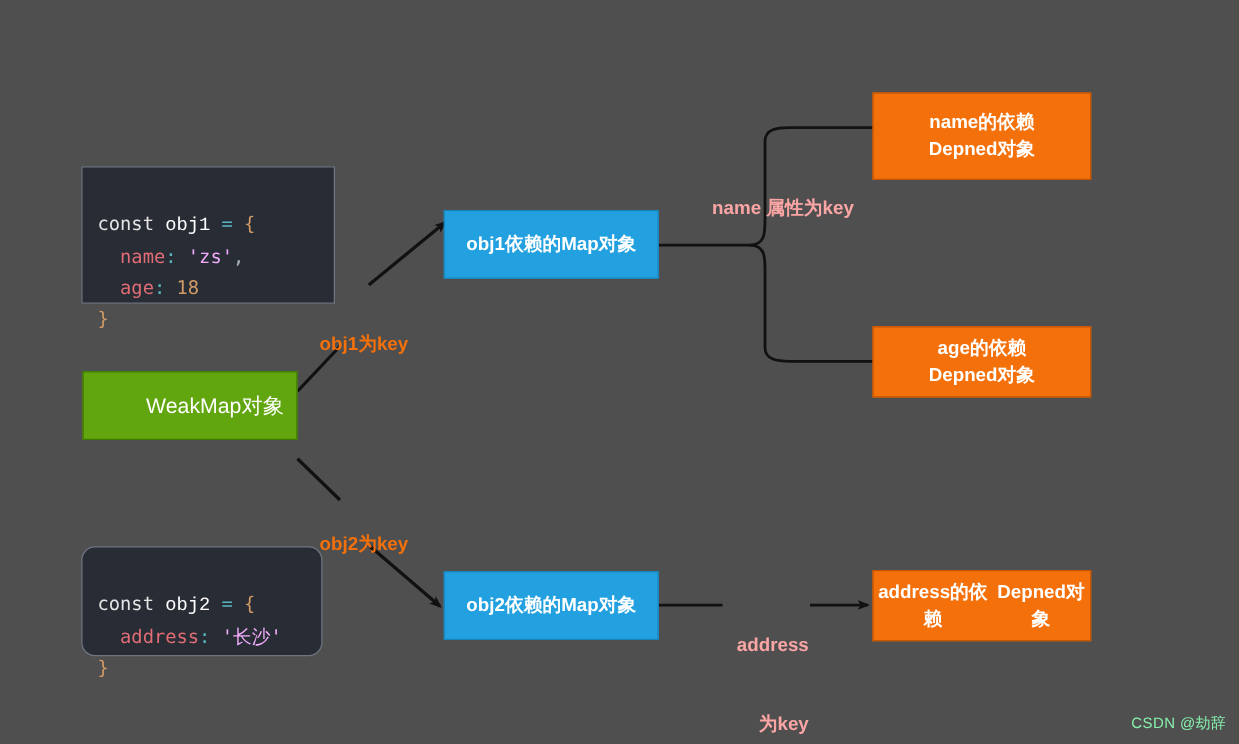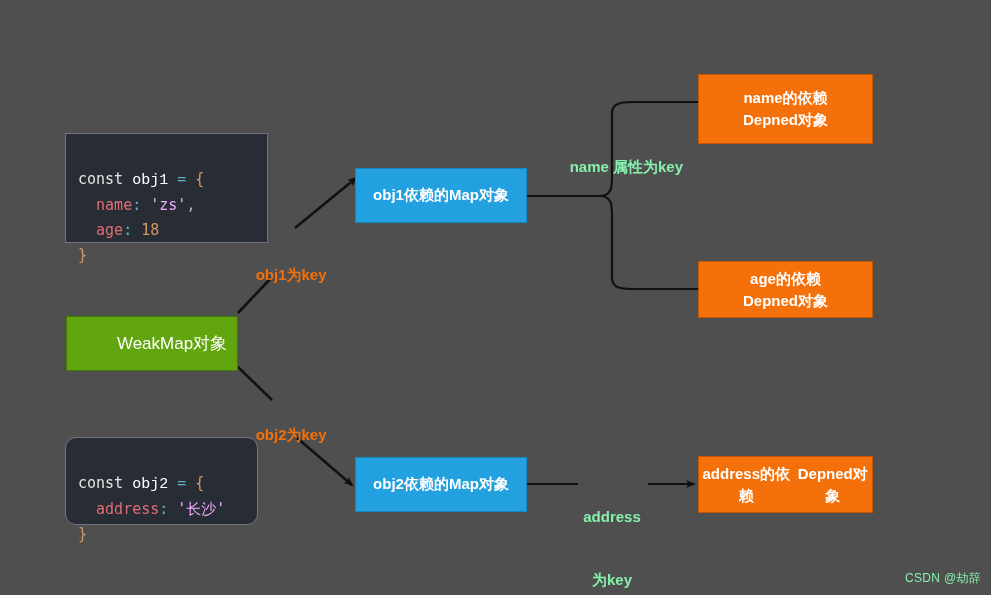--- a/index.html
+++ b/index.html
@@ -78,21 +78,21 @@
   }
 
   
   .edge-label {
     position: absolute;
     font-size: 15px;
     font-weight: bold;
     white-space: pre;
   }
   .lbl-orange { color: #f4700a; }
-  .lbl-green  { color: #86efac; line-height: 21px; text-align: center; }
+  .lbl-green  { color: #fca5a5; line-height: 21px; text-align: right; }
 
   
   .watermark {
     position: absolute;
     right: 10px;
     bottom: 8px;
     color: #86efac;
     font-size: 12px;
     letter-spacing: 0.3px;
   }
@@ -129,21 +129,21 @@
 <span><span class="tok-kw">const</span> <span class="tok-var">obj1</span> <span class="tok-op">=</span> <span class="tok-brace">{</span></span>
 <span>  <span class="tok-prop">name</span><span class="tok-colon">:</span> <span class="tok-str">'zs'</span><span class="tok-comma">,</span></span>
 <span>  <span class="tok-prop">age</span><span class="tok-colon">:</span> <span class="tok-num">18</span></span>
 <span><span class="tok-brace">}</span></span></div>
 
   <div class="code-block" style="left:65px; top:437px; width:193px; height:88px;border-radius:11px;">
 <span><span class="tok-kw">const</span> <span class="tok-var">obj2</span> <span class="tok-op">=</span> <span class="tok-brace">{</span></span>
 <span>  <span class="tok-prop">address</span><span class="tok-colon">:</span> <span class="tok-str">'长沙'</span></span>
 <span><span class="tok-brace">}</span></span></div>
 
-  <div class="node node-green" style="left:66px; top:316px; width:172px; height:55px;padding-left:40px;">
+  <div class="node node-green" style="left:66px; top:297px; width:172px; height:55px;padding-left:40px;">
     <span>WeakMap对象</span>
   </div>
 
   <div class="node node-blue" style="left:355px; top:168px; width:172px; height:55px;">
     <span>obj1依赖的Map对象</span>
   </div>
 
   <div class="node node-blue" style="left:355px; top:457px; width:172px; height:55px;">
     <span>obj2依赖的Map对象</span>
   </div>

